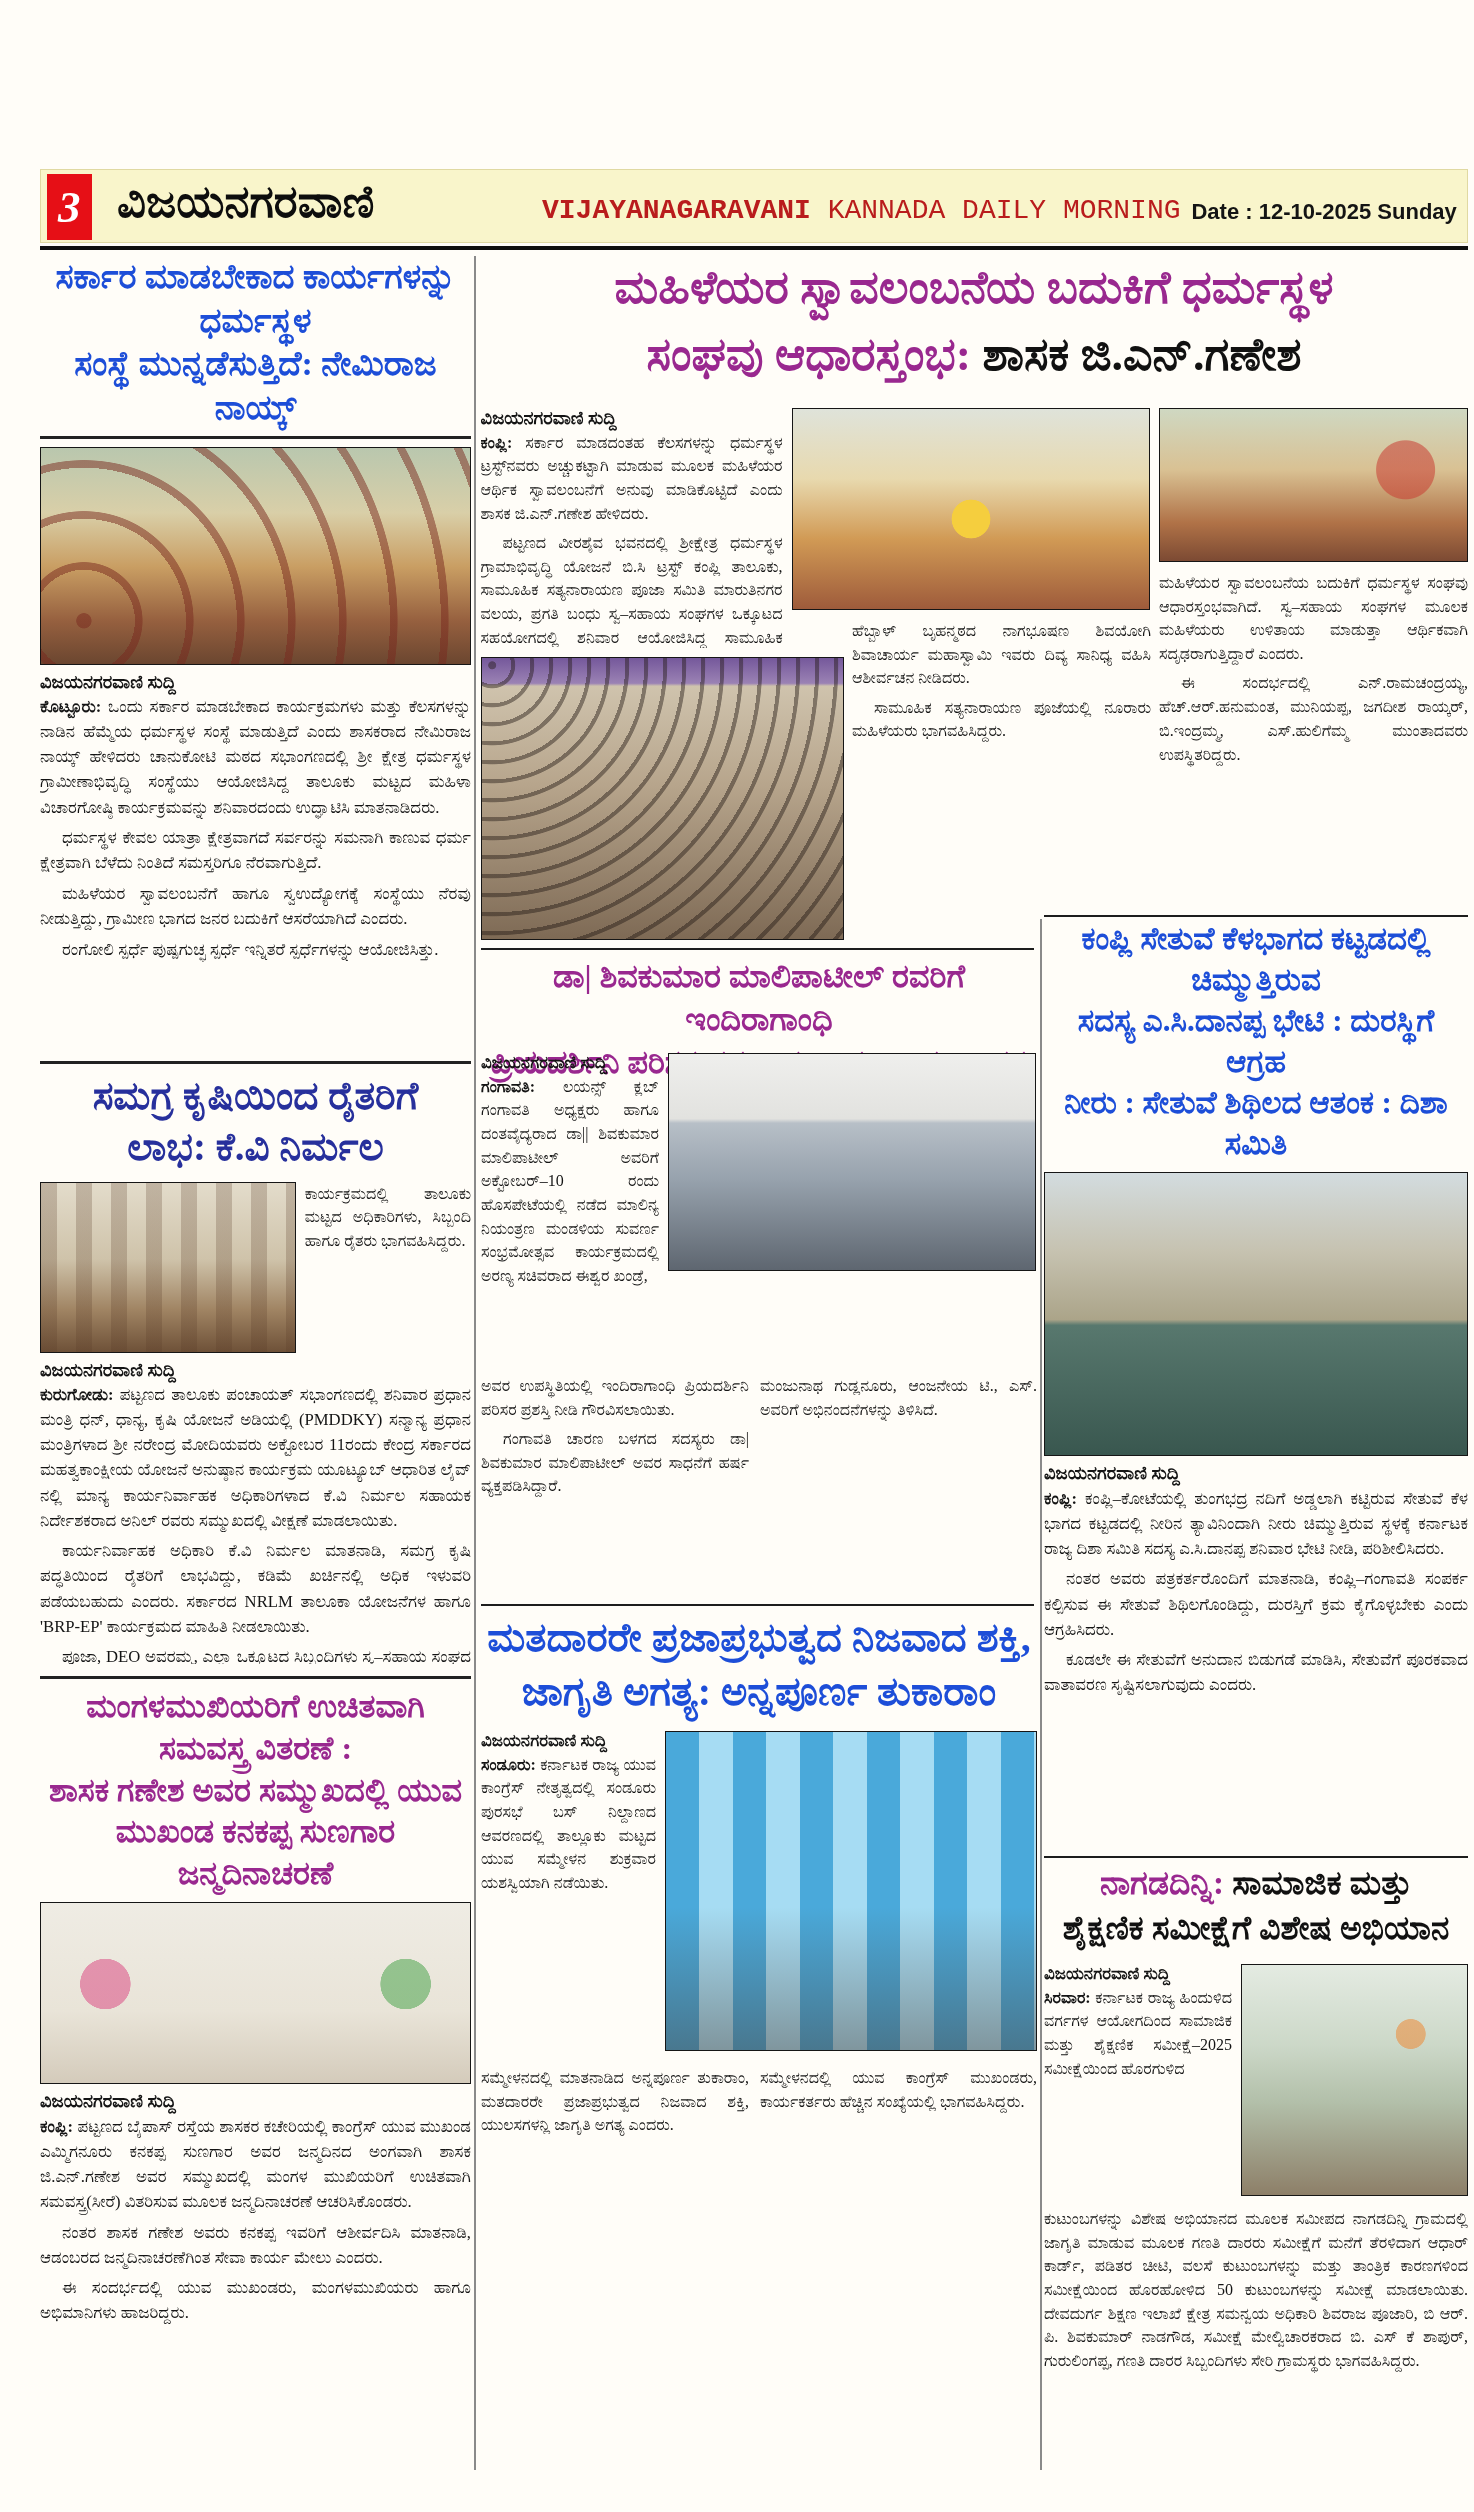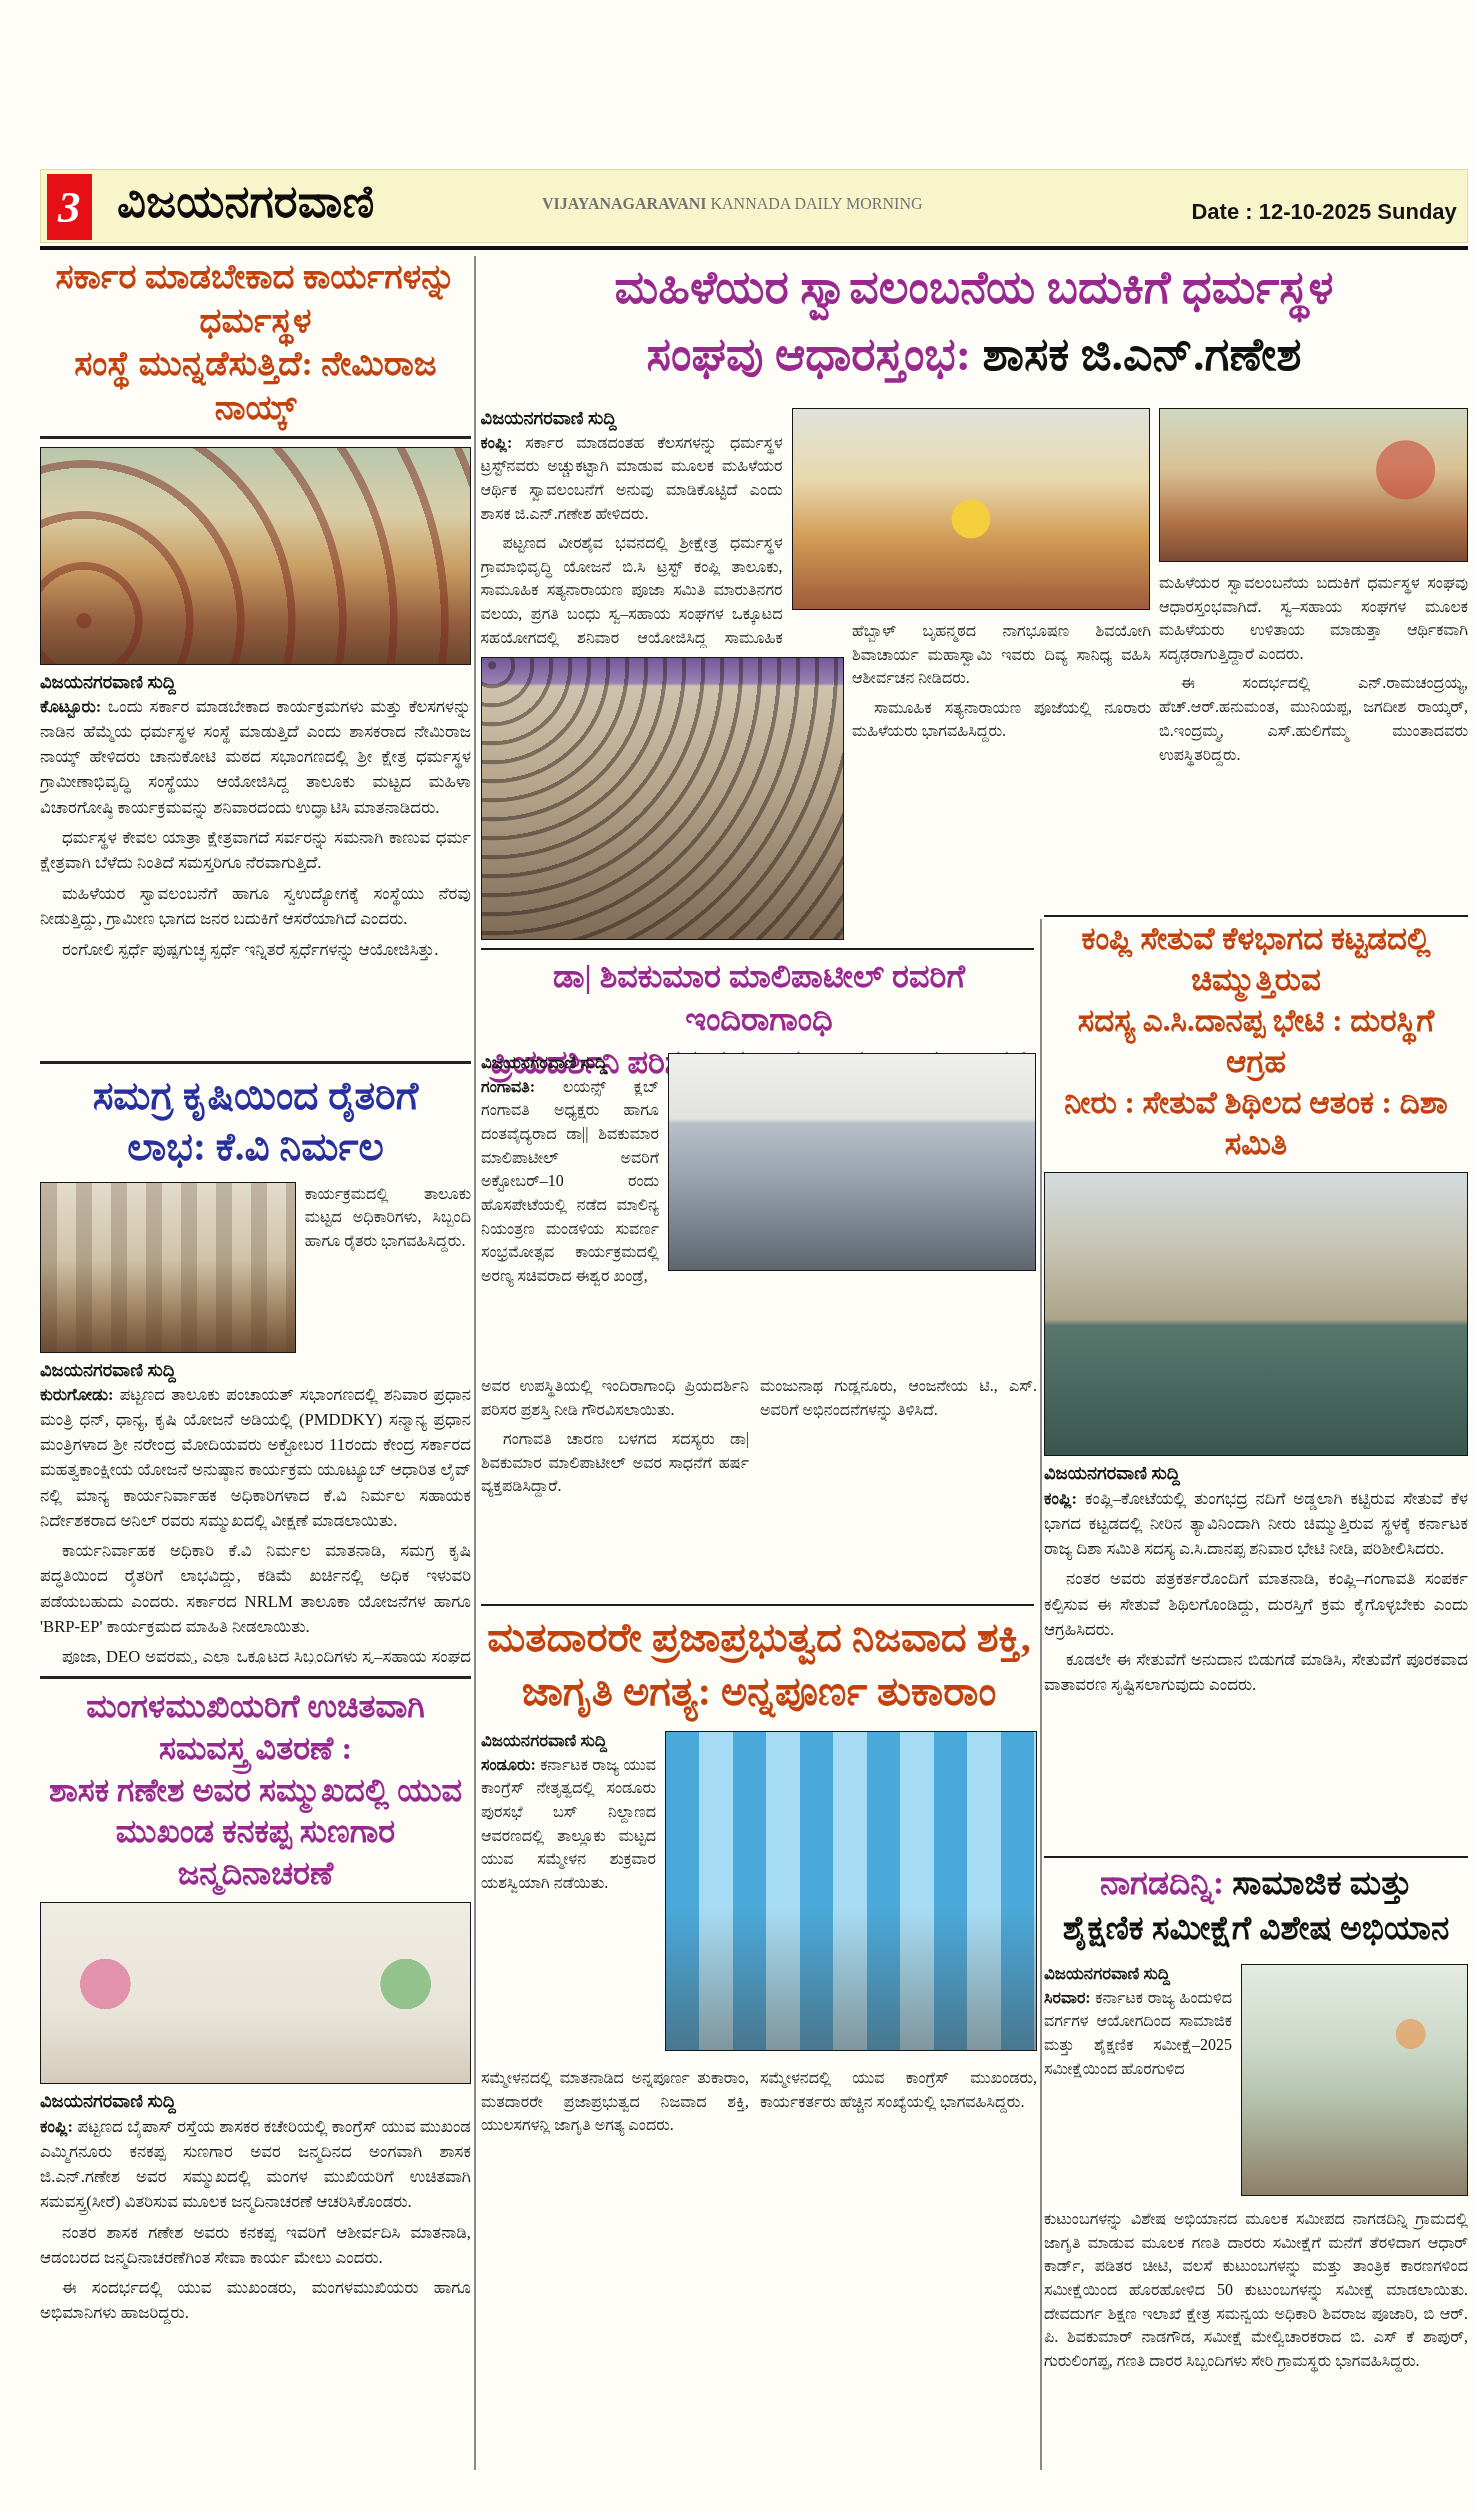--- a/index.html
+++ b/index.html
@@ -3,30 +3,30 @@
 <meta charset="utf-8">
 <style>
   html,body{margin:0;padding:0;background:#dcdcdc;}
   .page{position:relative;width:1475px;height:2512px;background:#fffdf8;margin:0 auto;
         font-family:"Liberation Serif","DejaVu Serif",serif;color:#141414;overflow:hidden;}
   
   .masthead{position:absolute;left:40px;top:169px;width:1428px;height:74px;background:#f9f5cb;border:0.7px solid #e0d9a2;box-sizing:border-box;}
   .pagenum{position:absolute;left:5.8px;top:3.6px;width:45px;height:66px;background:#e60f16;color:#fff;
            font-size:45px;font-weight:bold;font-style:italic;display:flex;align-items:center;justify-content:center;}
   .mast-kn{position:absolute;left:76px;top:5.8px;font-size:45px;font-weight:800;color:#0d0d0d;}
-  .mast-en{position:absolute;left:501px;top:25px;font-size:16px;font-weight:800;font-family:Liberation Serif, serif;color:#737373;}
+  .mast-en{position:absolute;left:501px;top:25px;font-size:28px;font-weight:800;font-family:Liberation Mono, monospace;color:#b91c1c;}
   .mast-en .sub{font-weight:400;}
   .mast-date{position:absolute;right:10.2px;top:29px;font-size:22px;font-weight:bold;font-family:"Liberation Sans",sans-serif;}
   .toprule{position:absolute;left:40px;top:246px;width:1428px;height:4.4px;background:#101010;}
   .vline{position:absolute;width:1.5px;background:#8a8a8a;}
   .hrule{position:absolute;height:2.2px;background:#1d1d1d;}
   
   .article{position:absolute;overflow:hidden;box-sizing:border-box;}
   .hl{font-weight:bold;text-align:center;}
-  .maroon{color:#c2410c;} .purple{color:#99288f;} .blue{color:#27309c;} .blackc{color:#111;}
+  .maroon{color:#1d4ed8;} .purple{color:#99288f;} .blue{color:#27309c;} .blackc{color:#111;}
   .rule{height:2.9px;background:#222;margin:7.3px 0;}
   .photo{border:1.5px solid #161616;box-sizing:border-box;}
   .byline{font-weight:bold;font-size:18px;margin:7.3px 0 1.5px;}
   .body-txt p{font-size:16.7px;line-height:1.5;text-align:justify;margin:0 0 5.8px;text-indent:22px;}
   .body-txt p.ni{text-indent:0;}
   .body-txt.small p{font-size:16px;line-height:1.48;}
   .dl{font-weight:bold;}
   .abs{position:absolute;overflow:hidden;box-sizing:border-box;}
   
   .ph-event{background:repeating-radial-gradient(circle at 10% 80%,rgba(120,40,30,.5) 0 7.3px,transparent 8px 51px),

